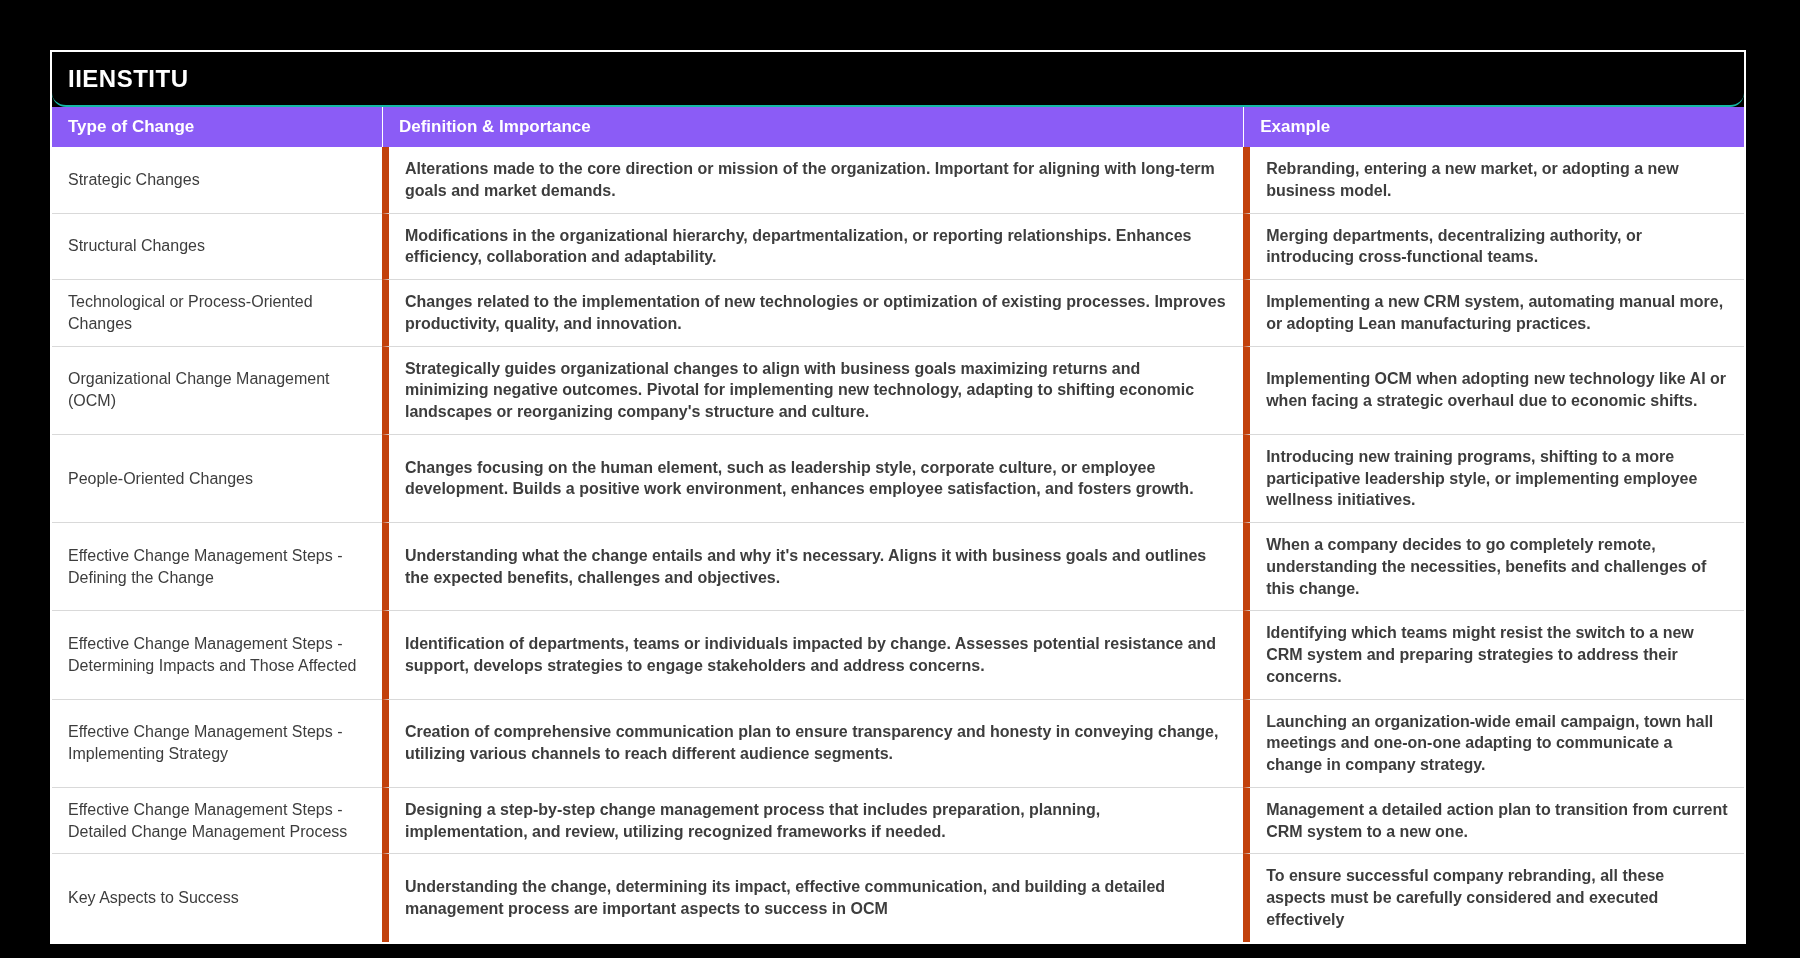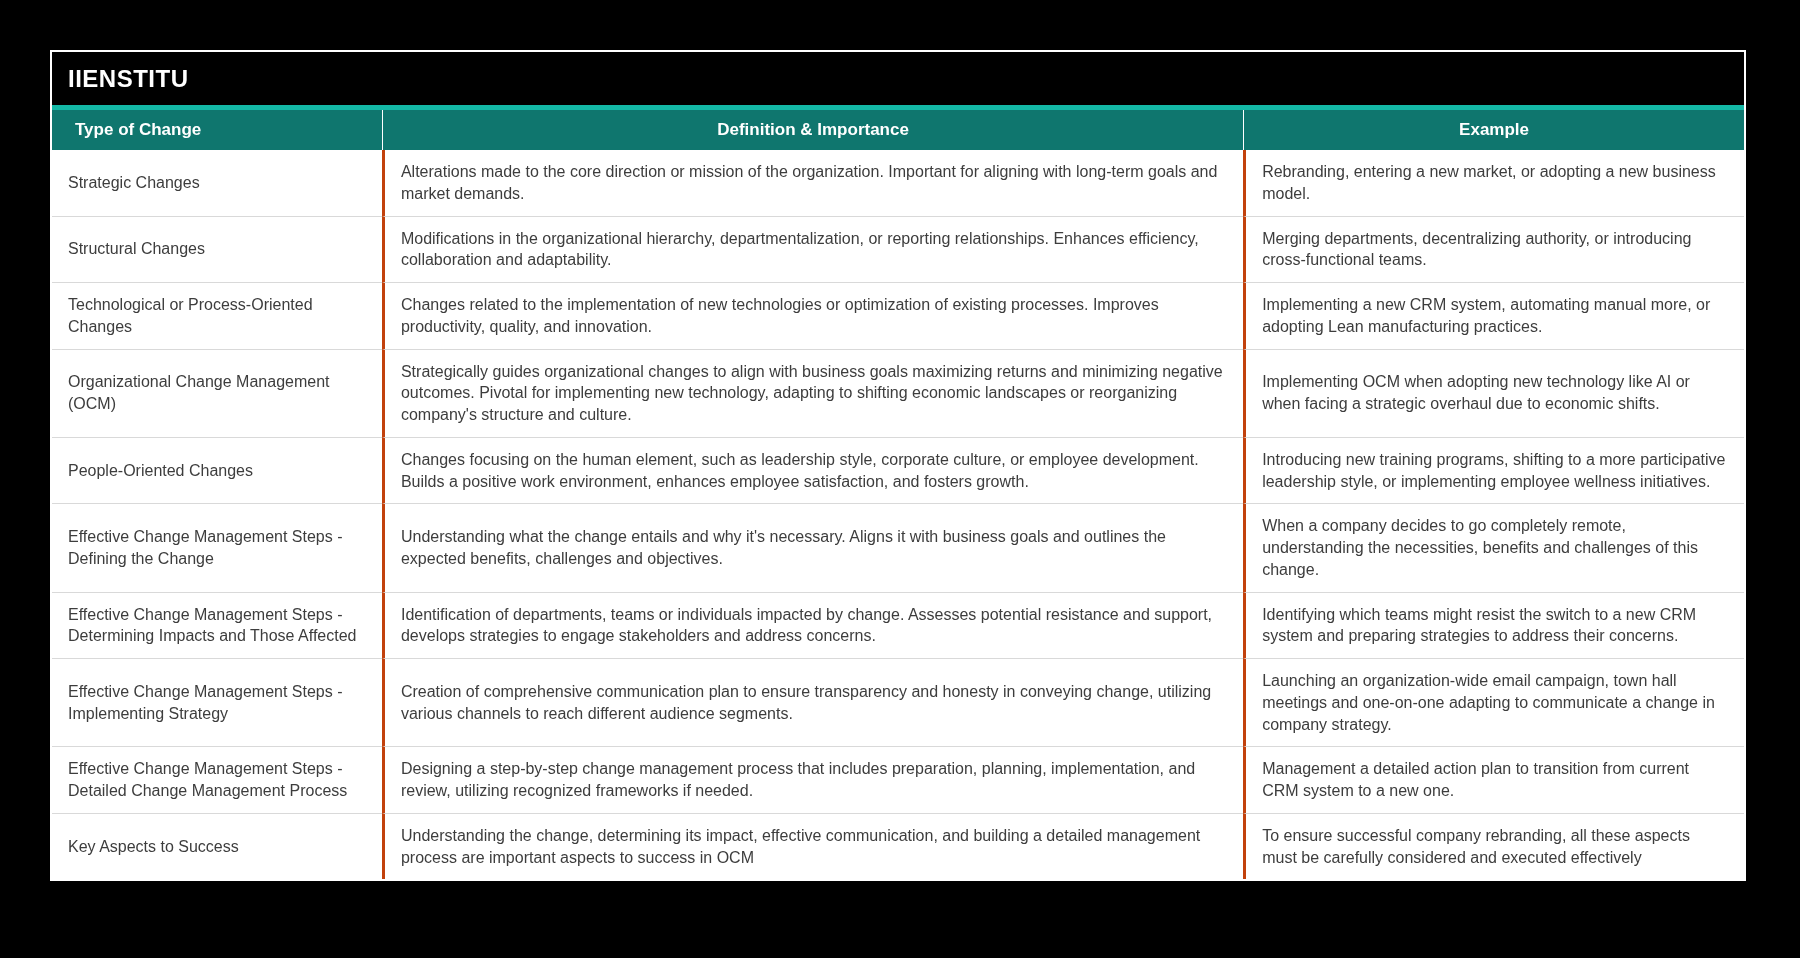--- a/index.html
+++ b/index.html
@@ -20,58 +20,59 @@
     background: #000000;
     box-sizing: border-box;
   }
   .brand-bar {
     background: #000000;
     color: #ffffff;
     font-size: 24px;
     font-weight: 800;
     letter-spacing: 0.5px;
     padding: 13px 16px 12px 16px;
-    border-bottom: 5px solid #14b8a6;
+    border-bottom: 2px solid #14b8a6;
+    border-radius: 14px;
   }
   table {
     width: 100%;
     border-collapse: separate;
     border-spacing: 0;
     table-layout: fixed;
   }
   col.col-type { width: 19.5%; }
   col.col-def  { width: 50.9%; }
   col.col-ex   { width: 29.6%; }
   thead th {
-    background: #0f766e;
+    background: #8b5cf6;
     color: #ffffff;
     text-align: left;
     font-size: 17px;
     font-weight: 700;
-    padding: 10px 23px;
+    padding: 10px 16px;
     vertical-align: middle;
   }
   thead th + th {
     border-left: 1px solid #ffffff;
-    text-align: center;
   }
   tbody {
     background: #ef4444;
   }
   tbody td {
     background: #ffffff;
     color: #3d3d3d;
     font-size: 16px;
     line-height: 1.36;
     padding: 11px 16px;
     vertical-align: middle;
     word-wrap: break-word;
   }
   tbody td + td {
-    border-left: 3px solid #c2410c;
+    border-left: 7px solid #c2410c;
+    font-weight: bold;
   }
   tbody tr + tr td {
     border-top: 1px solid #d9d9d9;
   }
 </style>
 </head>
 <body>
 
 <div class="table-wrap">
   <div class="brand-bar">IIENSTITU</div>

